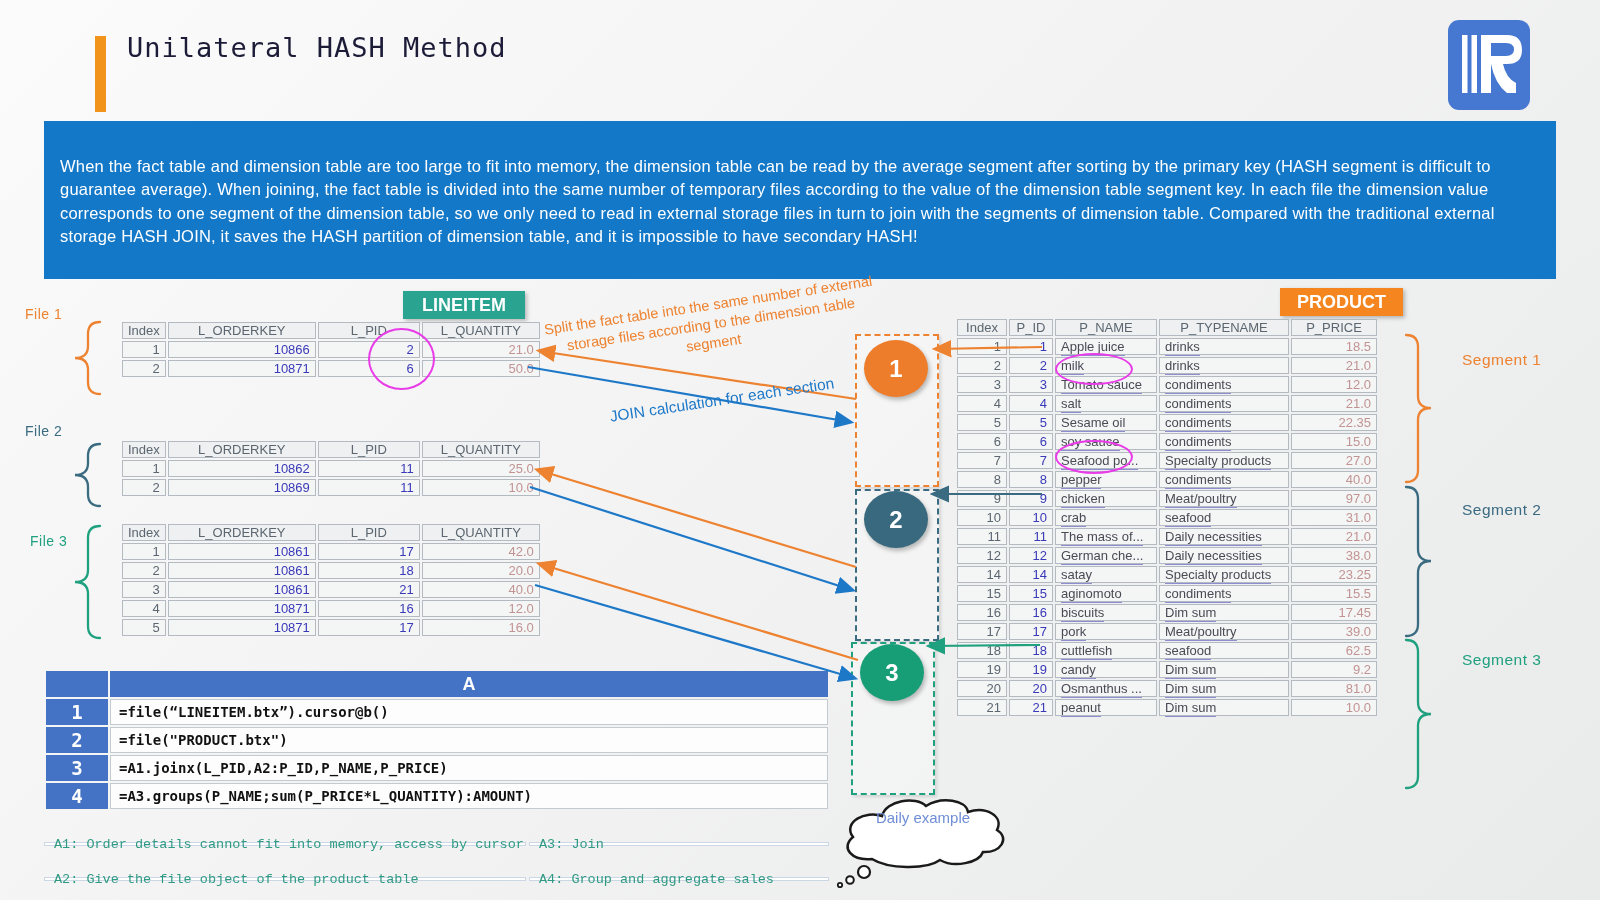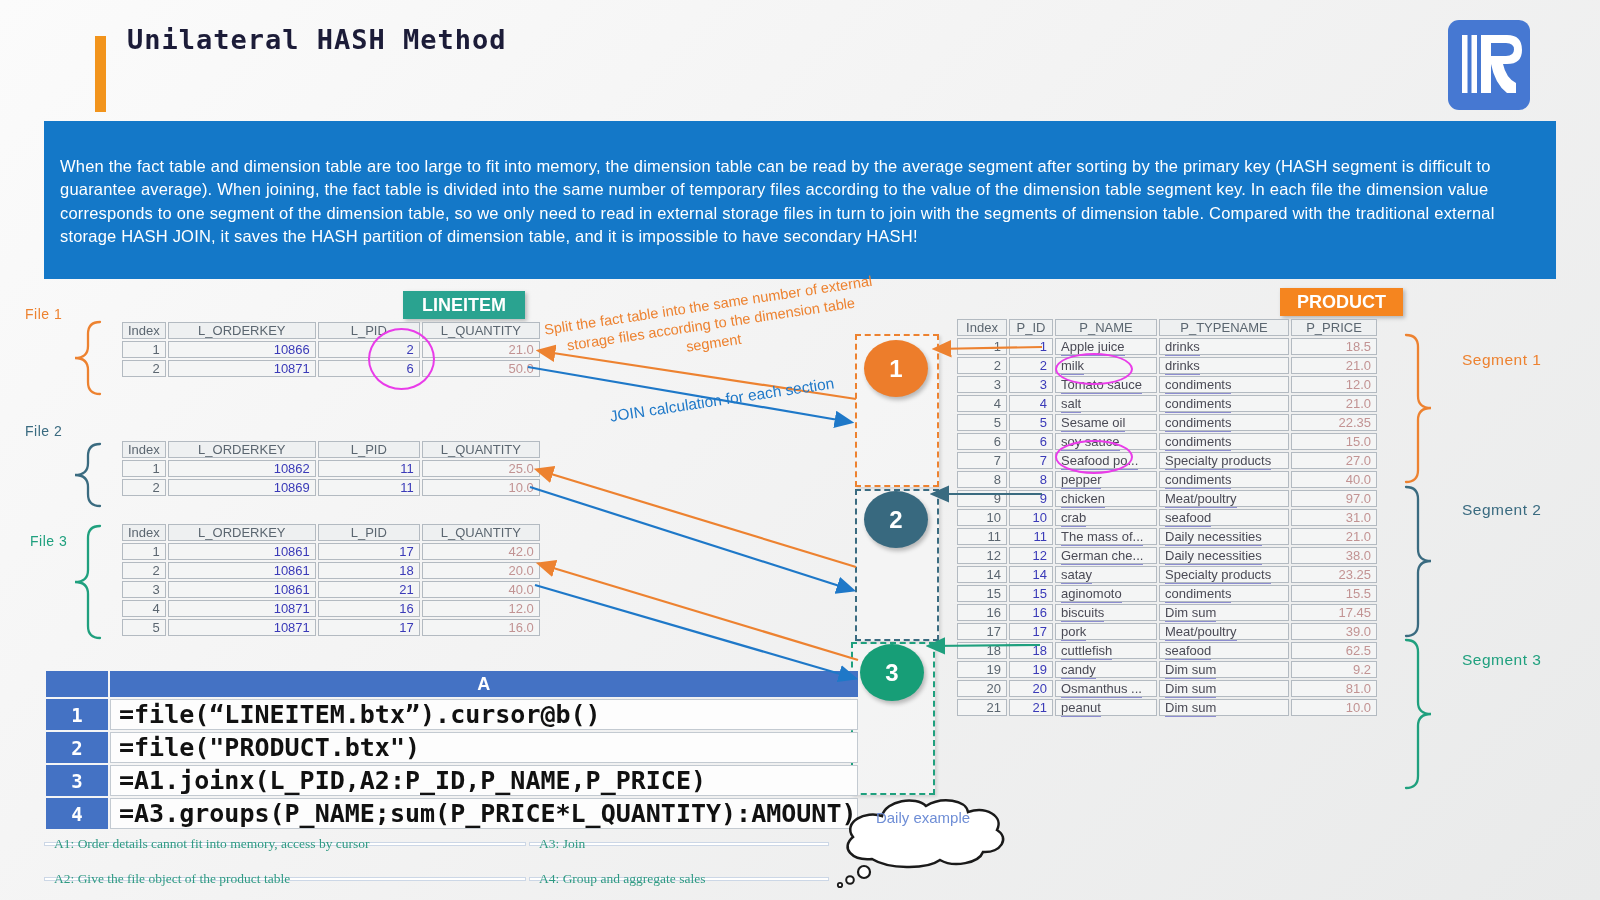--- a/index.html
+++ b/index.html
@@ -3,22 +3,22 @@
 <meta charset="utf-8">
 <style>
   * { margin:0; padding:0; box-sizing:border-box; }
   html,body { width:1600px; height:900px; }
   body { font-family:"Liberation Sans", sans-serif; overflow:hidden; }
   #canvas { position:relative; width:1600px; height:900px;
     background:linear-gradient(135deg,#fbfbfb 0%,#f3f3f3 45%,#e9eaea 100%); }
 
   
   .title-accent { position:absolute; left:95px; top:36px; width:11px; height:76px; background:#F2941C; }
-  .page-title { position:absolute; left:127px; top:24px; font-family:"DejaVu Sans Mono",monospace;
-    font-size:27px; font-weight:700; color:#1c1c38; letter-spacing:1px; }
+  .page-title { position:absolute; left:127px; top:32px; font-family:"DejaVu Sans Mono",monospace;
+    font-size:27px; font-weight:400; color:#1c1c38; letter-spacing:1px; }
   .logo { position:absolute; left:1447px; top:18px; width:84px; height:94px; }
 
   
   .intro-box { position:absolute; left:44px; top:121px; width:1512px; height:158px;
     background:#1478C8; color:#ffffff; padding:34px 18px 0 16px; }
   .intro-box p { font-size:16.5px; line-height:1.42; letter-spacing:0.2px; }
 
   
   .banner { position:absolute; height:28px; color:#fff; font-weight:bold; font-size:18px;
     display:flex; align-items:center; justify-content:center; box-shadow:2px 2px 4px rgba(0,0,0,.25); }
@@ -72,28 +72,28 @@
   #oval-milk  { left:1055px; top:353px; width:78px; height:32px; }
   #oval-soy   { left:1055px; top:440px; width:78px; height:34px; }
 
   
   .code-table { position:absolute; left:44px; top:669px; border-collapse:separate; border-spacing:2px; }
   .code-table .hd { background:#4472C4; color:#fff; font-weight:bold; font-size:18px;
     text-align:center; height:24px; }
   .code-table .num { background:#4472C4; color:#fff; font-family:"DejaVu Sans Mono",monospace;
     font-weight:bold; font-size:19px; text-align:center; width:62px; height:26px; }
   .code-table .formula { background:#fdfdfd; border:1px solid #c3cad1; width:718px;
-    font-family:"DejaVu Sans Mono",monospace; font-weight:bold; font-size:25px; color:#111;
+    font-family:"DejaVu Sans Mono",monospace; font-weight:bold; font-size:14px; color:#111;
     padding:0 0 0 8px; white-space:nowrap; }
 
   
   .notes { position:absolute; left:44px; top:814px; display:grid;
     grid-template-columns:482px 300px; grid-auto-rows:32px; gap:3px; z-index:2; }
   .notes .cell { background:#ffffff; border:1px solid #ccd7e6; color:#2E9A82;
-    font-family:Liberation Serif, serif; font-size:13.5px; display:flex; align-items:center;
+    font-family:Liberation Mono, monospace; font-size:13.5px; display:flex; align-items:center;
     padding-left:9px; white-space:nowrap;margin-top:28px; }
 
   
   .cloud-wrap { position:absolute; left:828px; top:792px; width:190px; height:100px; z-index:6; }
   .cloud-label { position:absolute; left:30px; top:17px; width:130px; text-align:center;
     color:#6f8ed6; font-size:15px; }
 
   
   #overlay { position:absolute; left:0; top:0; width:1600px; height:900px; pointer-events:none; z-index:3; }
 </style>

